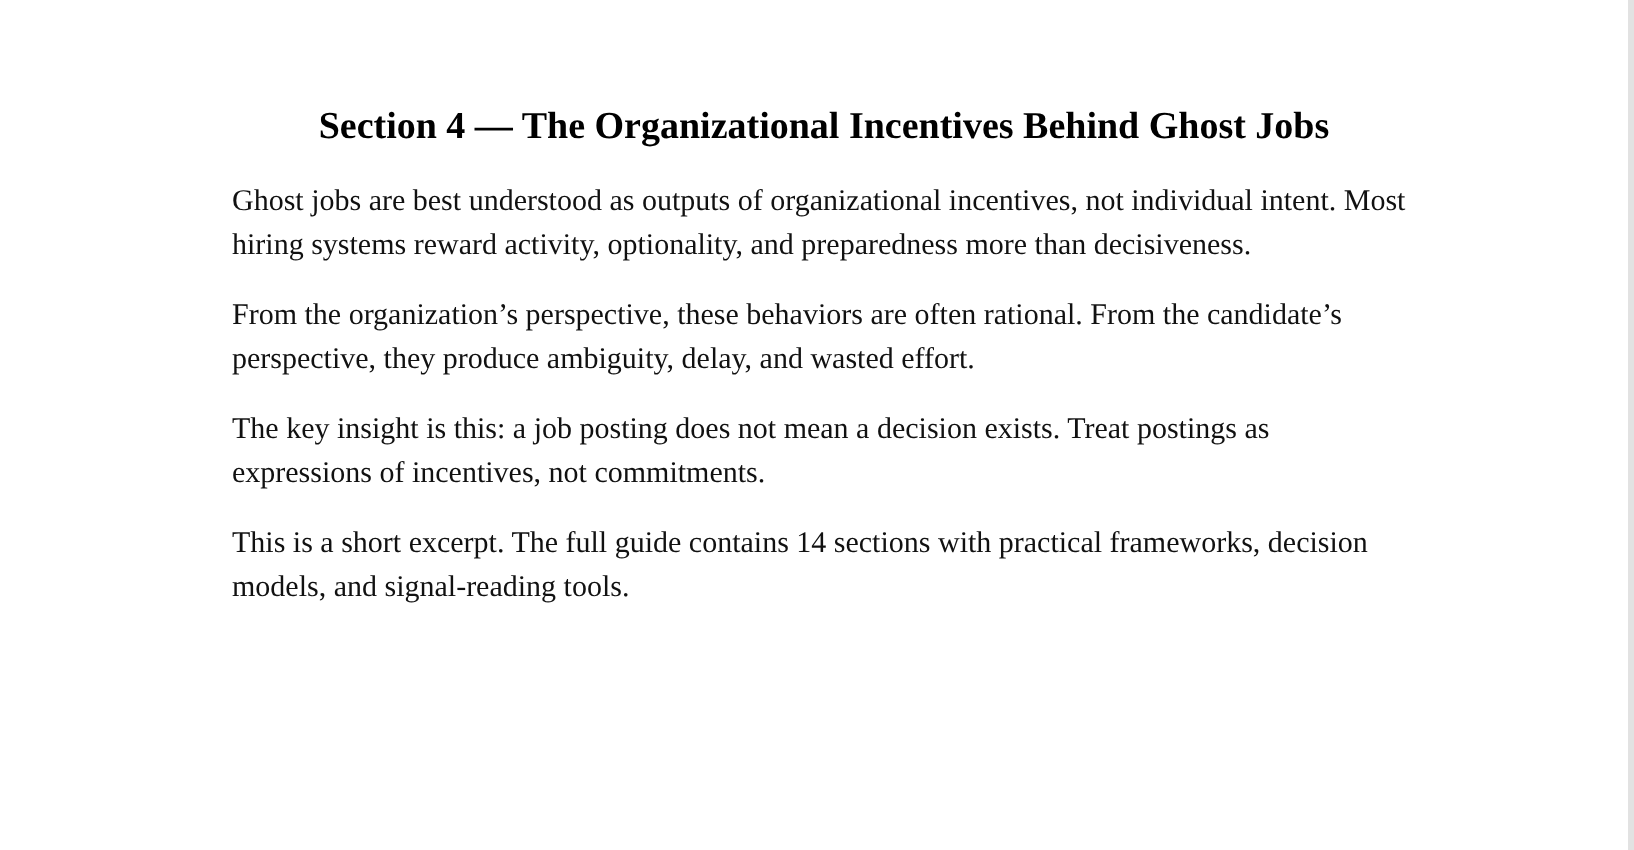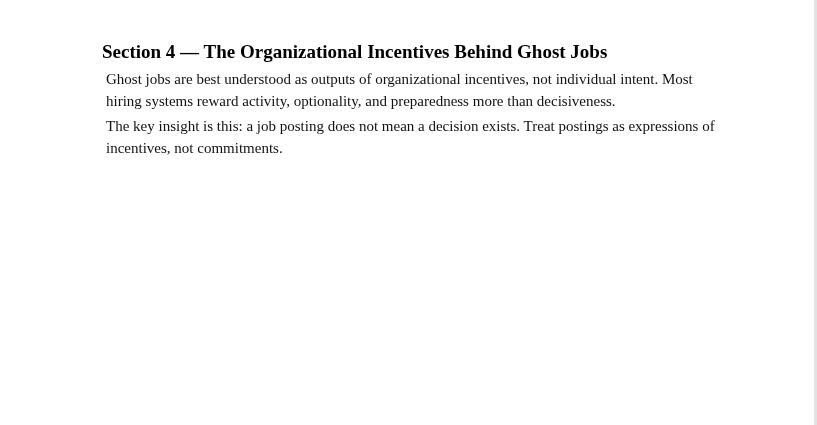--- a/index.html
+++ b/index.html
@@ -23,29 +23,30 @@
       height: 425px;
       background: #ffffff;
     }
     .content {
       position: absolute;
       left: 102px;
       top: 39px;
       width: 620px;
     }
     h2.section-title {
-      margin: 0;
+      margin: 12px;
       font-size: 19px;
       font-weight: bold;
       line-height: 26px;
       color: #000000;
       letter-spacing: 0px;
+      text-align: center;
     }
     p.para {
-      margin: 4px;
+      margin: 14px;
       font-size: 15px;
       line-height: 21.5px;
       color: #111111;
     }
     .p1 { margin-top: 16px; }
     .p2 { margin-top: 15px; }
     .p3 { margin-top: 16px; }
     .p4 { margin-top: 46px; }
     .scrollbar {
       position: absolute;
@@ -56,16 +57,18 @@
       background: #e2e2e2;
     }
   </style>
 </head>
 <body>
 
 <div class="page">
   <div class="content">
     <h2 class="section-title">Section 4 — The Organizational Incentives Behind Ghost Jobs</h2>
     <p class="para p1">Ghost jobs are best understood as outputs of organizational incentives, not individual intent. Most hiring systems reward activity, optionality, and preparedness more than decisiveness.</p>
+    <p class="para p2">From the organization’s perspective, these behaviors are often rational. From the candidate’s perspective, they produce ambiguity, delay, and wasted effort.</p>
     <p class="para p3">The key insight is this: a job posting does not mean a decision exists. Treat postings as expressions of incentives, not commitments.</p>
+    <p class="para p4">This is a short excerpt. The full guide contains 14 sections with practical frameworks, decision models, and signal-reading tools.</p>
   </div>
 </div>
 <div class="scrollbar"></div>
 
 </body></html>

